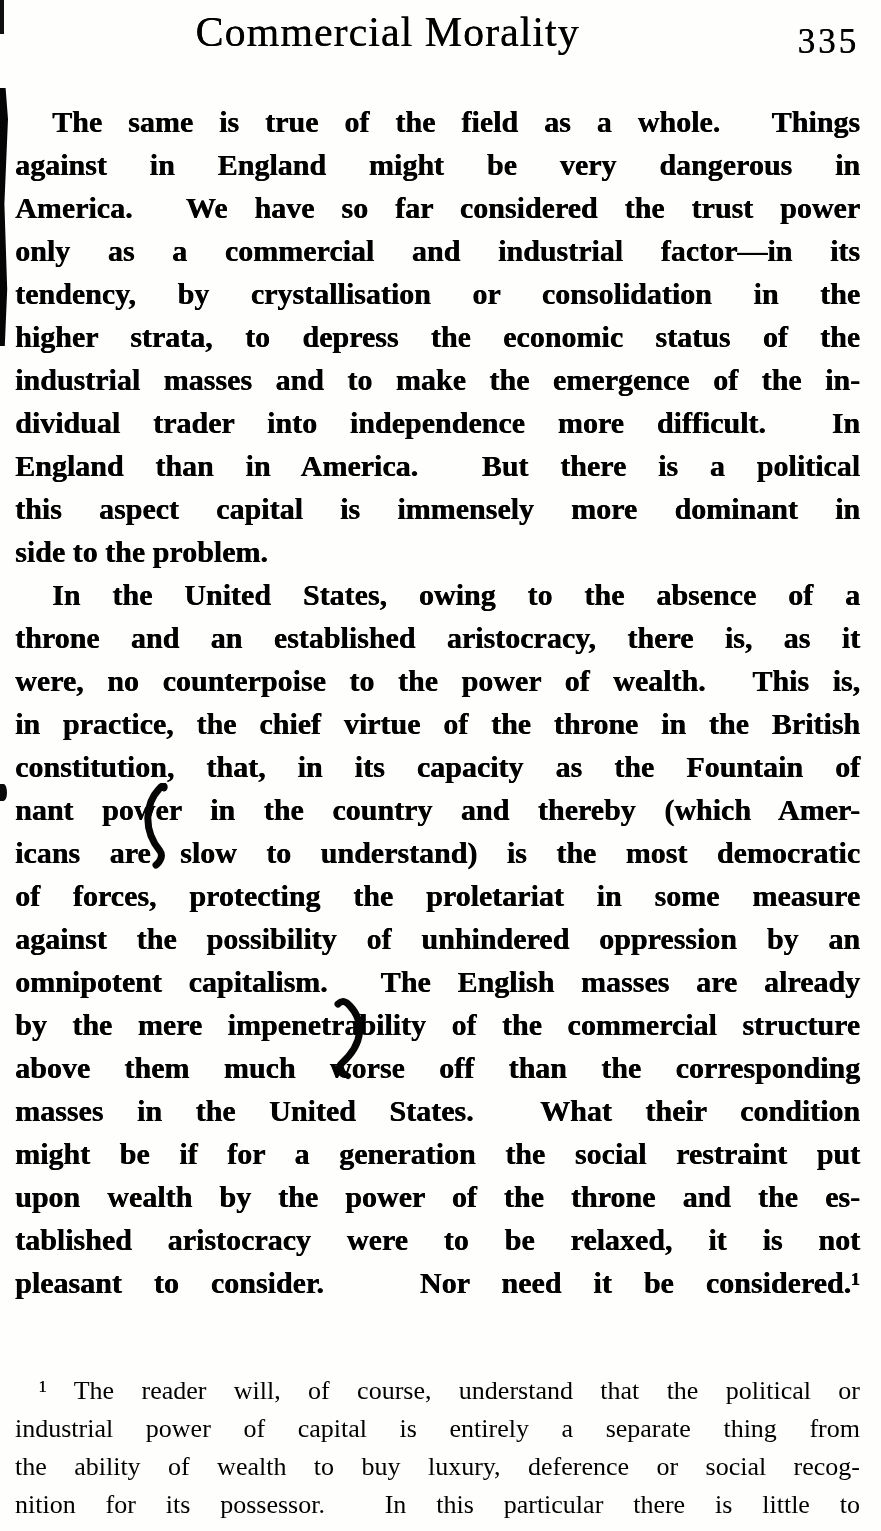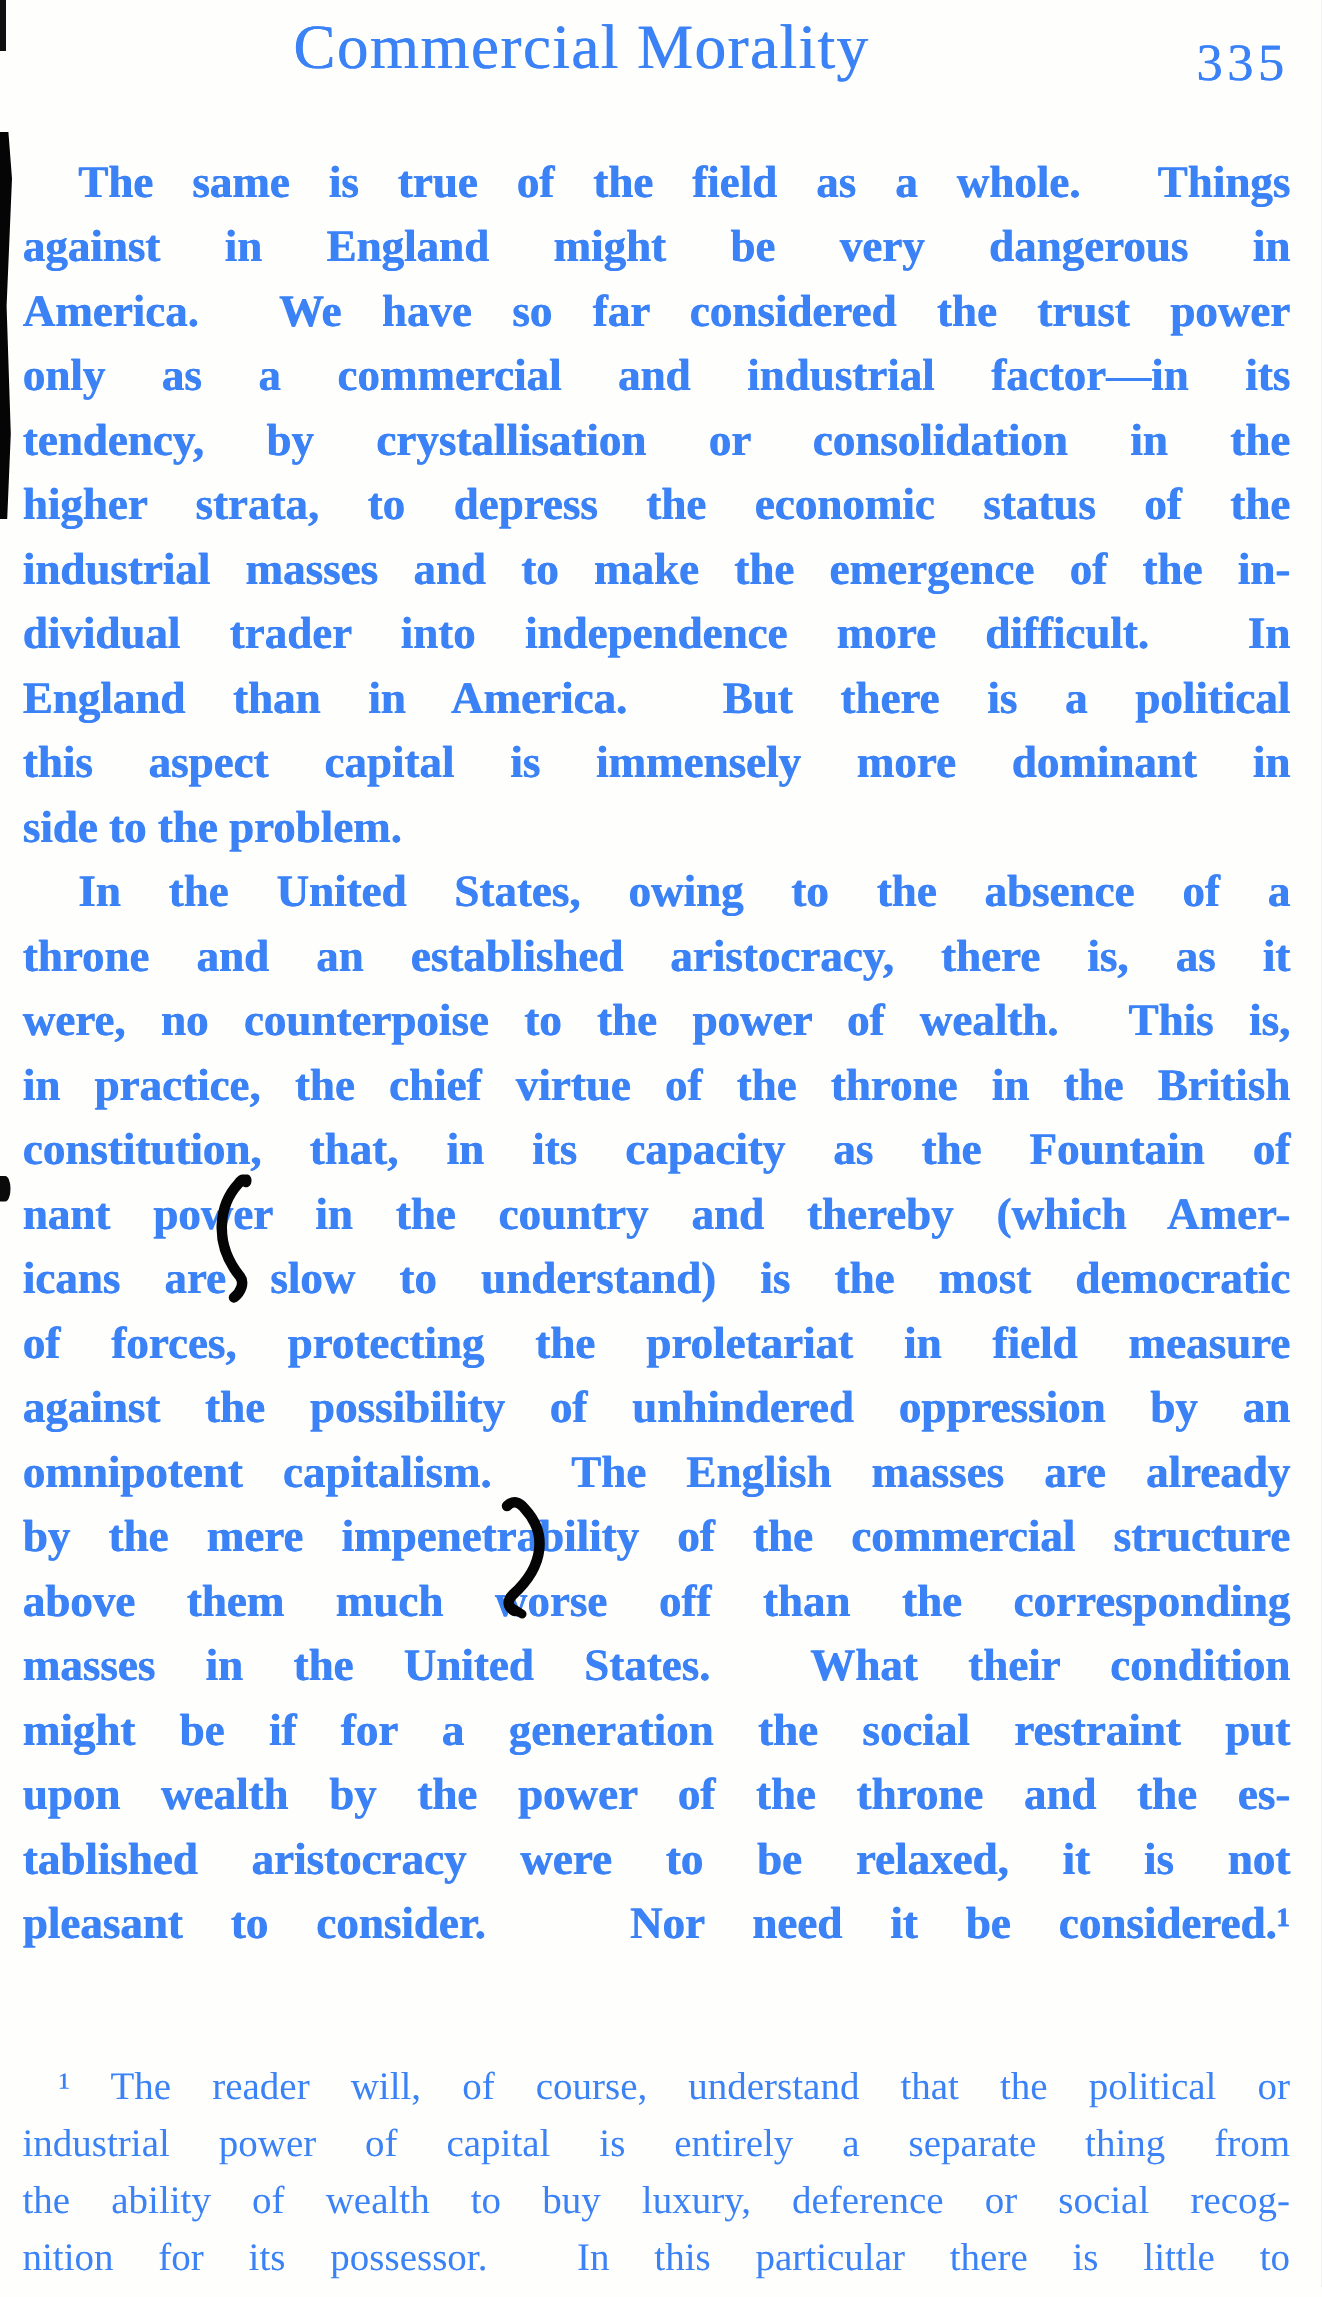--- a/index.html
+++ b/index.html
@@ -1,21 +1,21 @@
 <!DOCTYPE html>
 <html><head>
 <meta charset="utf-8">
 <style>
   html, body { margin: 0; padding: 0; background: #e8e8e8; }
   .page {
     position: relative;
     width: 881px;
     height: 1531px;
     background: #fefefd;
-    color: #3b82f6;
+    color: #000000;
     font-family: "Liberation Serif", "DejaVu Serif", serif;
     overflow: hidden;
     margin: 0 auto;
   }
   
   .header-title {
     position: absolute;
     left: 14px; right: 120px; top: 6px;
     text-align: center;
     font-size: 42px;
@@ -103,21 +103,21 @@
         <div class="text-line para-end">side to the problem.</div>
       </div>
       <div>
         <div class="text-line indent">In the United States, owing to the absence of a</div>
         <div class="text-line">throne and an established aristocracy, there is, as it</div>
         <div class="text-line">were, no counterpoise to the power of wealth.&nbsp; This is,</div>
         <div class="text-line">in practice, the chief virtue of the throne in the British</div>
         <div class="text-line">constitution, that, in its capacity as the Fountain of</div>
         <div class="text-line">nant power in the country and thereby (which Amer-</div>
         <div class="text-line">icans are slow to understand) is the most democratic</div>
-        <div class="text-line">of forces, protecting the proletariat in field measure</div>
+        <div class="text-line">of forces, protecting the proletariat in some measure</div>
         <div class="text-line">against the possibility of unhindered oppression by an</div>
         <div class="text-line">omnipotent capitalism.&nbsp; The English masses are already</div>
         <div class="text-line">by the mere impenetrability of the commercial structure</div>
         <div class="text-line">above them much worse off than the corresponding</div>
         <div class="text-line">masses in the United States.&nbsp; What their condition</div>
         <div class="text-line">might be if for a generation the social restraint put</div>
         <div class="text-line">upon wealth by the power of the throne and the es-</div>
         <div class="text-line">tablished aristocracy were to be relaxed, it is not</div>
         <div class="text-line">pleasant to consider.&nbsp;&nbsp; Nor need it be considered.¹</div>
       </div>

